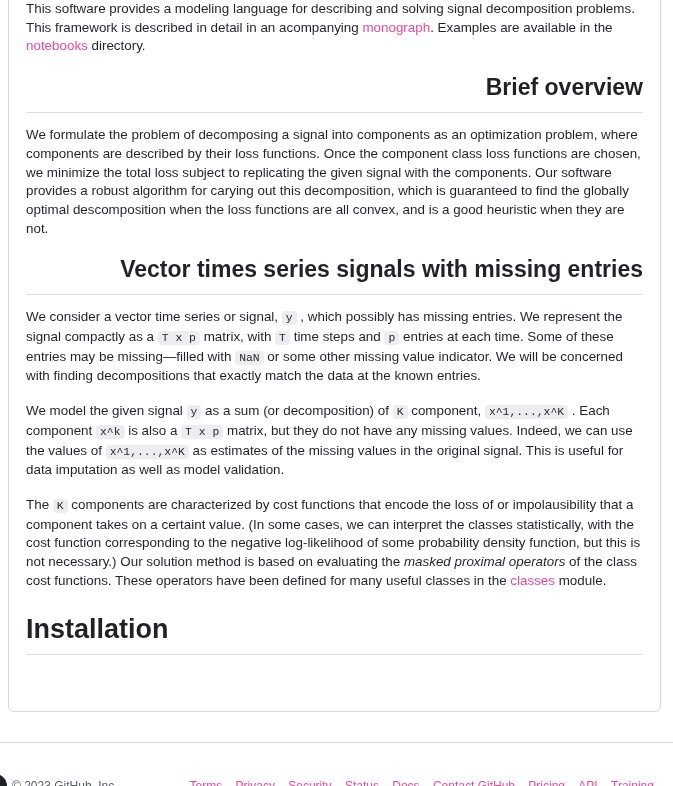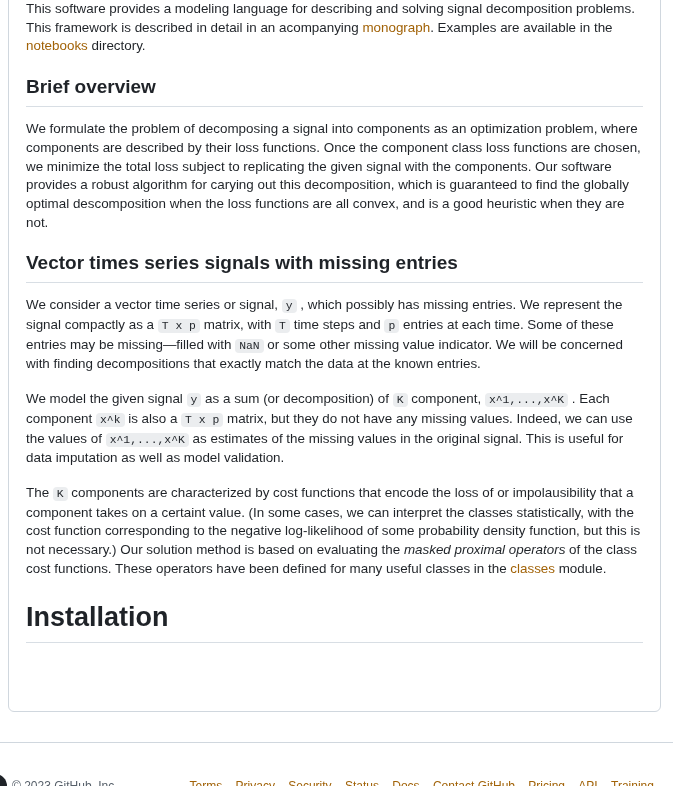--- a/index.html
+++ b/index.html
@@ -26,39 +26,40 @@
     overflow: hidden;
   }
   .readme-box p {
     font-size: 13.4px;
     line-height: 18.7px;
     margin: 0 0 16px 0;
     color: #1f2328;
   }
   .readme-box p.first { margin-top: 13px; }
   .readme-box h2 {
-    font-size: 19px;
+    font-size: 23px;
     line-height: 24px;
     font-weight: 600;
     margin: 19px 0 13px 0;
-    padding-bottom: 7px;
+    padding-bottom: 13px;
     border-bottom: 1px solid #d8dee4;
     color: #1f2328;
+    text-align: right;
   }
   .readme-box h1 {
     font-size: 27px;
     line-height: 34px;
     font-weight: 600;
     margin: 22px 0 14px 0;
     padding-bottom: 8px;
     border-bottom: 1px solid #d8dee4;
     color: #1f2328;
   }
   .readme-box a, .site-footer a {
-    color: #a16207;
+    color: #ec4899;
     text-decoration: none;
   }
   .readme-box code {
     font-family: "Liberation Mono", "DejaVu Sans Mono", monospace;
     font-size: 11.4px;
     background: rgba(175, 184, 193, 0.25);
     padding: 1px 4px;
     border-radius: 4px;
     white-space: nowrap;
   }

